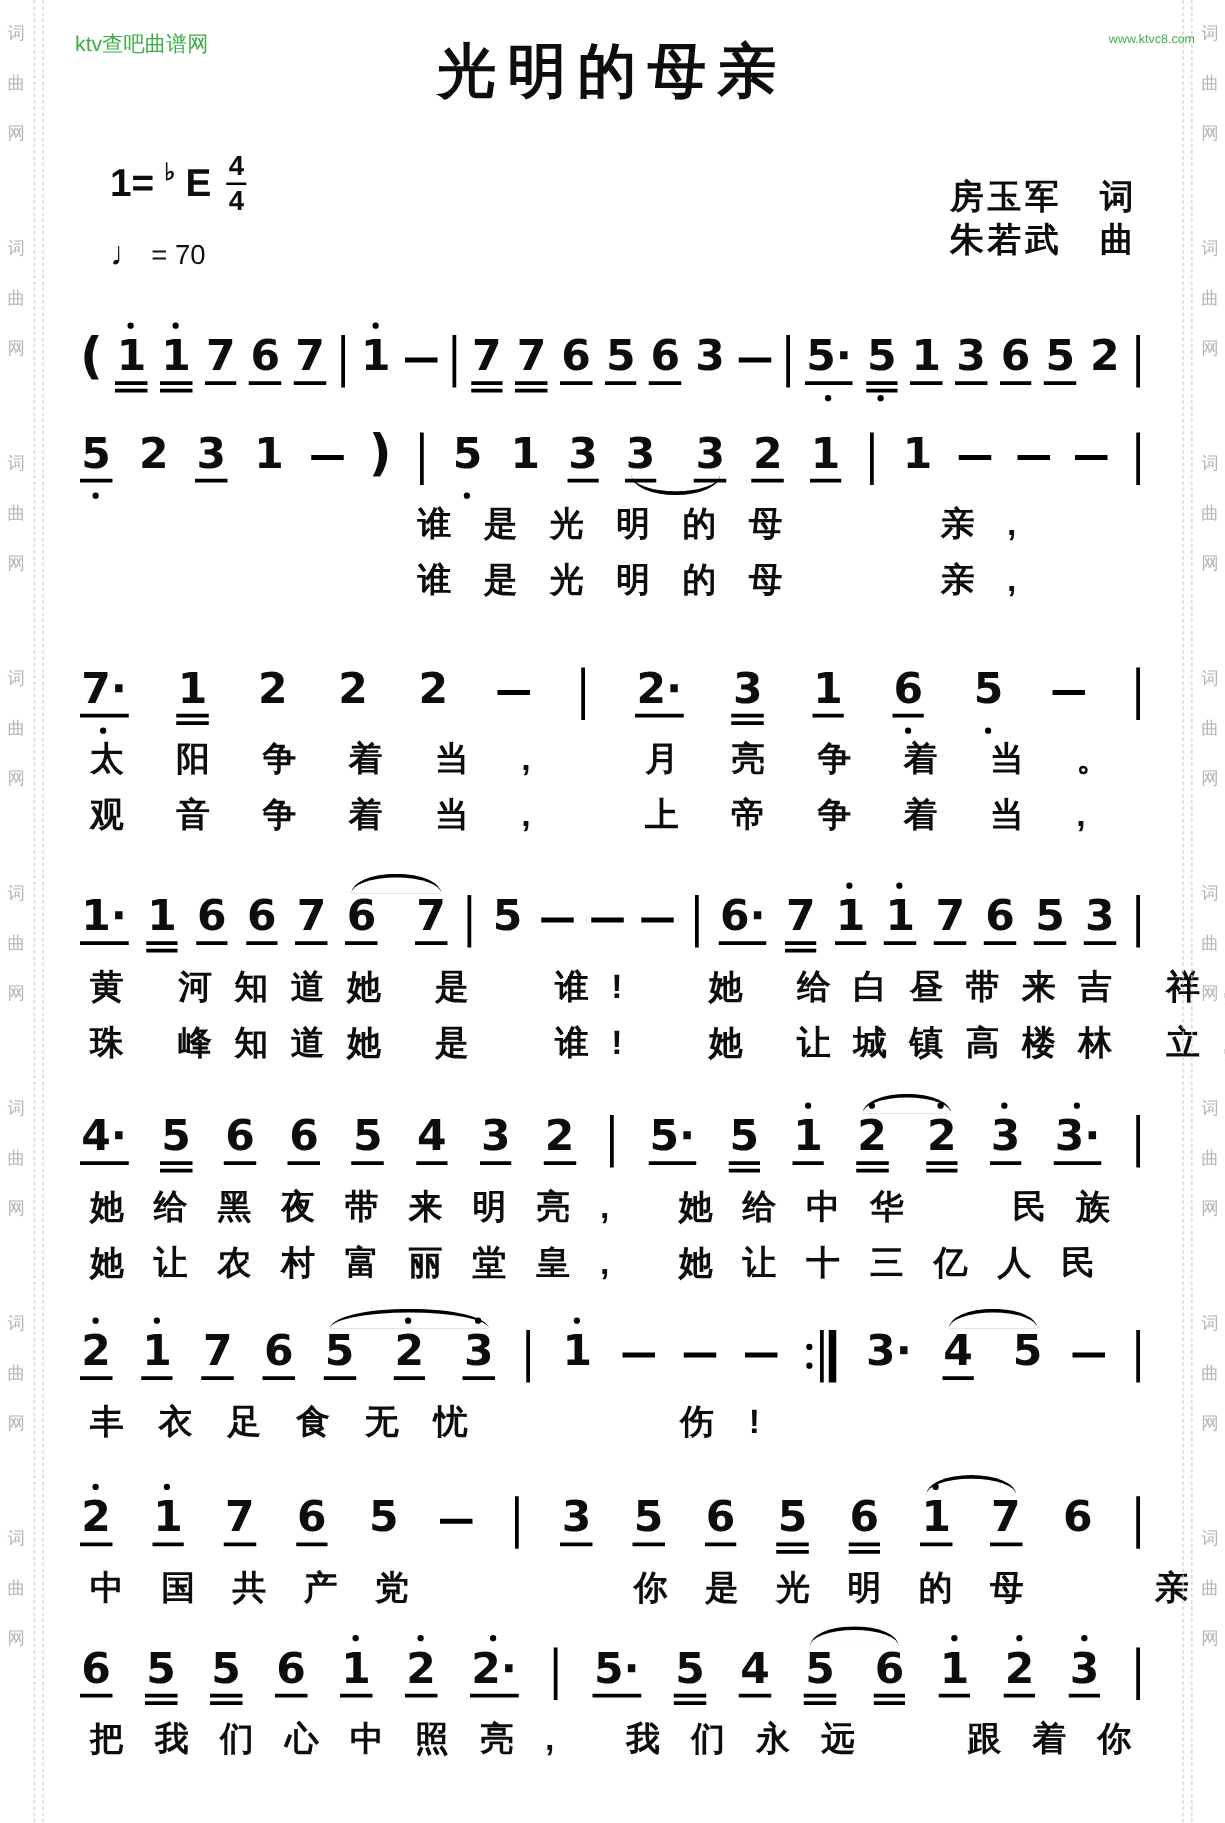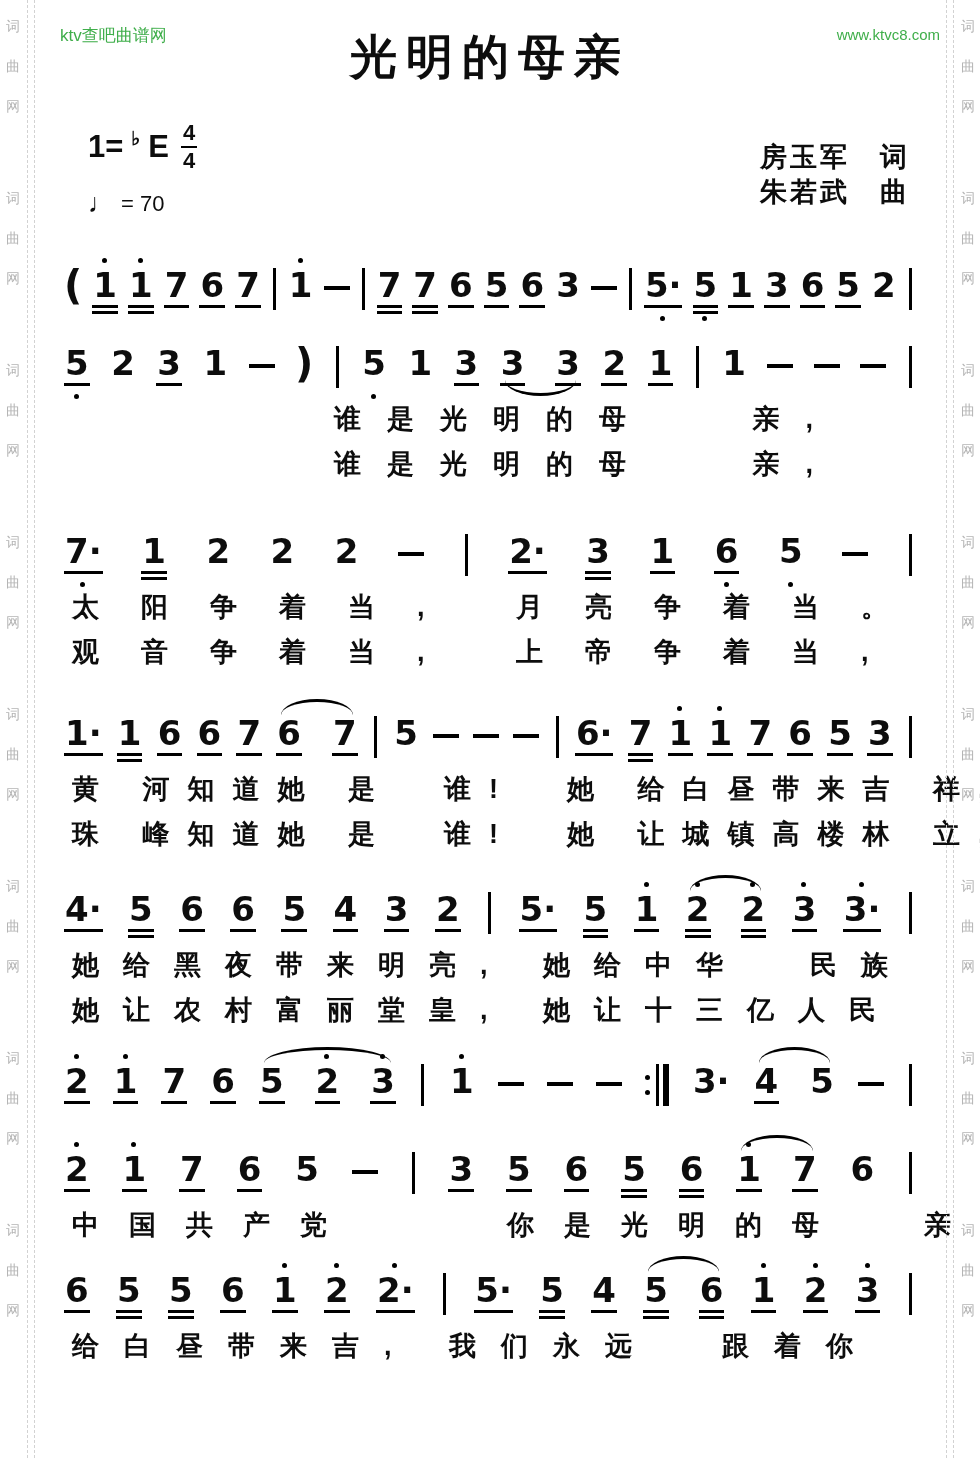--- a/index.html
+++ b/index.html
@@ -6,21 +6,21 @@
   .page{position:relative;width:980px;height:1458px;background:#fff;overflow:hidden;
         font-family:"Liberation Sans",sans-serif;color:#0d0d0d;}
   .rule{position:absolute;top:0;bottom:0;width:0;border-left:1px dashed #d2d2d2;}
   .rule.r1{left:27px}.rule.r2{left:34px}.rule.r3{left:946px}.rule.r4{left:953px}
   .wm{position:absolute;top:18px;bottom:0;width:20px;display:flex;flex-direction:column;
       align-items:center;gap:22px;font:14px "Liberation Serif",serif;color:var(--wm,#b5b5b5);}
   .wm.left{left:3px}.wm.right{left:958px}
   .wm-gap{height:30px;flex:none}
   .header{position:relative;height:104px;}
   .site-left{position:absolute;left:44px;top:24px;font-size:17px;color:var(--green,#3fae4a);margin-left:16px;}
-  .site-right{position:absolute;right:40px;top:26px;font-size:15px;color:var(--green,#3fae4a);}
+  .site-right{position:absolute;right:24px;top:26px;font-size:10px;color:var(--green,#3fae4a);}
   .title{position:absolute;left:0;right:0;top:26px;text-align:center;font-size:47px;
          font-weight:700;letter-spacing:9px;}
   .meta{display:flex;justify-content:space-between;align-items:flex-start;
         padding:18px 70px 0 88px;height:110px;}
   .keyblock{font-weight:700;}
   .keysig{font-size:31px;display:flex;align-items:center;gap:8px;}
   .keysig sup{font-size:19px;position:relative;top:-9px;}
   .frac{display:inline-flex;flex-direction:column;align-items:center;line-height:1;font-size:22px;margin-left:4px;}
   .frac .ft{border-bottom:2px solid #000;padding:0 2px 2px;}
   .frac .fb{padding-top:2px;}
@@ -315,20 +315,21 @@
             <span class="b2"></span>
           </span>
           <span class="note">3·</span>
           <span class="slur">
             <span class="note u1">4</span>
             <span class="note">5</span>
           </span>
           <span class="mdash"></span>
           <span class="bar"></span>
         </div>
+        <div class="lyric" style="padding-left: 8px; letter-spacing: 28px;">丰衣足食无忧    伤!</div>
       </div>
       <div class="m-block">
         <div class="m-line" style="margin-top: 42px;">
           <span class="note u1 da">2</span>
           <span class="note u1 da">1</span>
           <span class="note u1">7</span>
           <span class="note u1">6</span>
           <span class="note">5</span>
           <span class="mdash"></span>
           <span class="bar"></span>
@@ -361,17 +362,17 @@
           <span class="note u1">4</span>
           <span class="slur">
             <span class="note u2">5</span>
             <span class="note u2">6</span>
           </span>
           <span class="note u1 da">1</span>
           <span class="note u1 da">2</span>
           <span class="note u1 da">3</span>
           <span class="bar"></span>
         </div>
-        <div class="lyric" style="padding-left: 8px; letter-spacing: 25px;">给白昼带来吉, 我们永远  跟着你</div>
+        <div class="lyric" style="padding-left: 8px; letter-spacing: 25px;">把我们心中照亮, 我们永远  跟着你</div>
       </div>
     </div>
 
 </div>
 
 </body></html>

